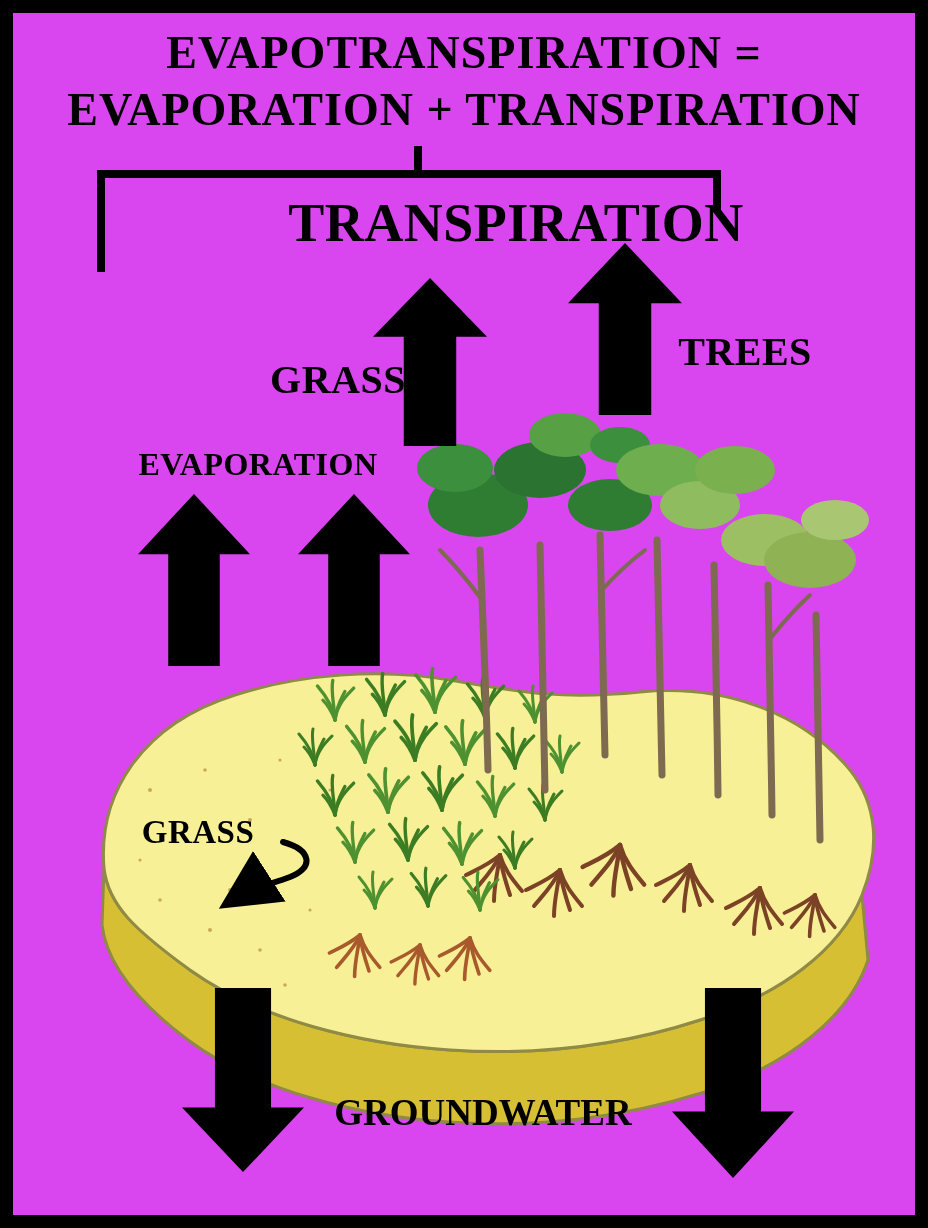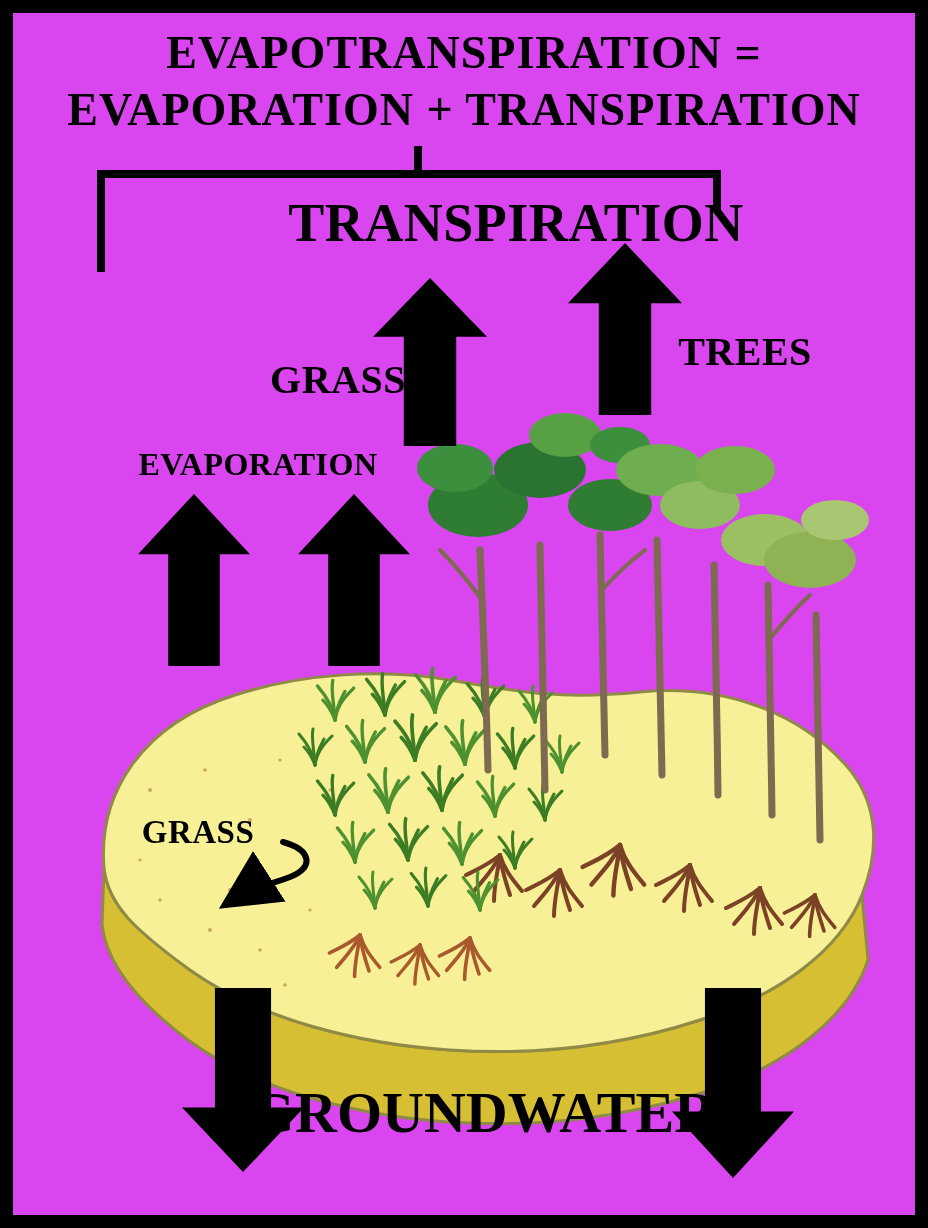--- a/index.html
+++ b/index.html
@@ -20,21 +20,21 @@
     clip-path:polygon(27% 0%,73% 0%,73% 65%,100% 65%,50% 100%,0% 65%,27% 65%);}
 
   .scene{position:absolute;inset:0;z-index:2;}
 
   .fs-transpiration{font-size:54px;}
   .fs-grass{font-size:40px;}
   .fs-trees{font-size:40px;}
   .fs-evaporation{font-size:32px;}
   .fs-runoff{font-size:33px;}
   .groundwater{position:absolute;left:483px;top:1086px;transform:translateX(-50%);
-    font-weight:bold;font-size:58px;line-height:54px;text-align:center;color:#000;
+    font-weight:bold;font-size:37px;line-height:54px;text-align:center;color:#000;
     white-space:nowrap;z-index:6;}
 </style>
 </head>
 <body>
 
 <div class="page">
 
   <svg class="scene" width="928" height="1228" viewBox="0 0 928 1228" xmlns="http://www.w3.org/2000/svg">
     <defs>
       <marker id="ah" markerWidth="10" markerHeight="10" refX="7" refY="5" orient="auto">

